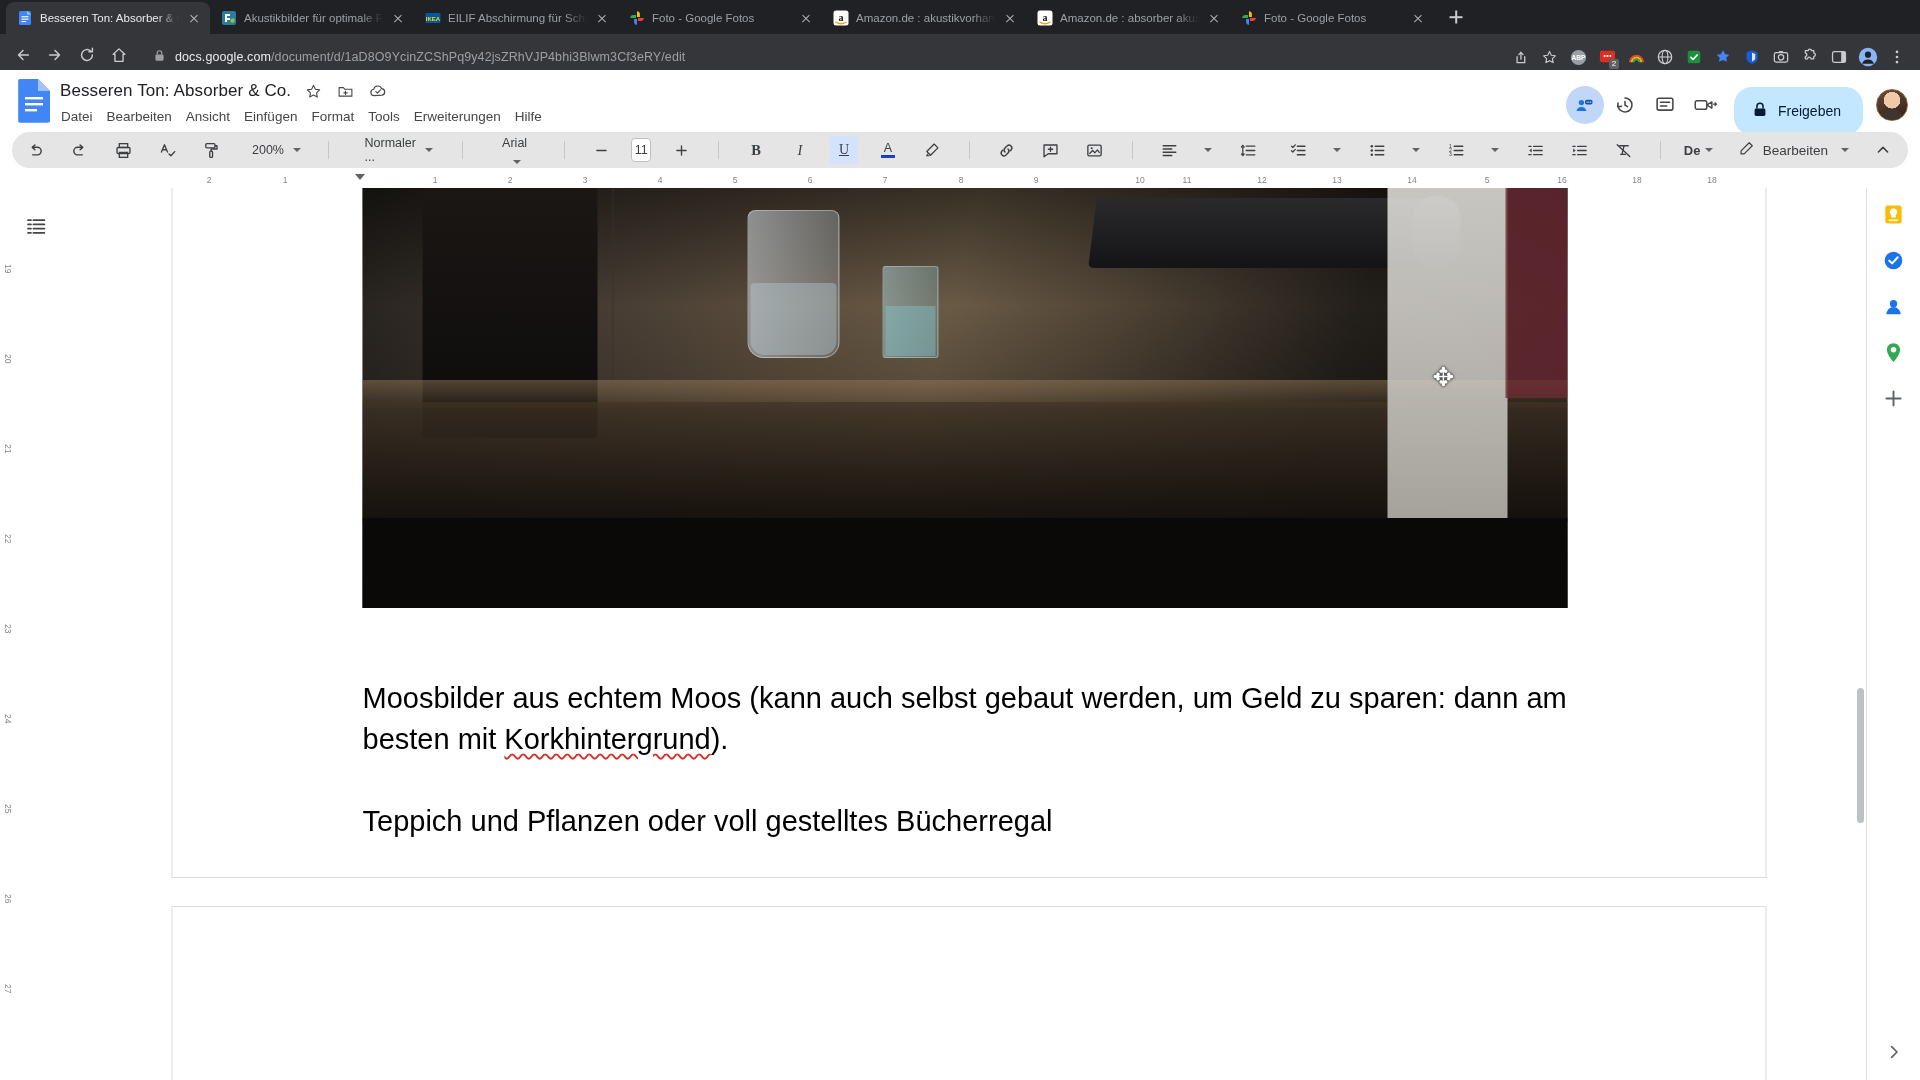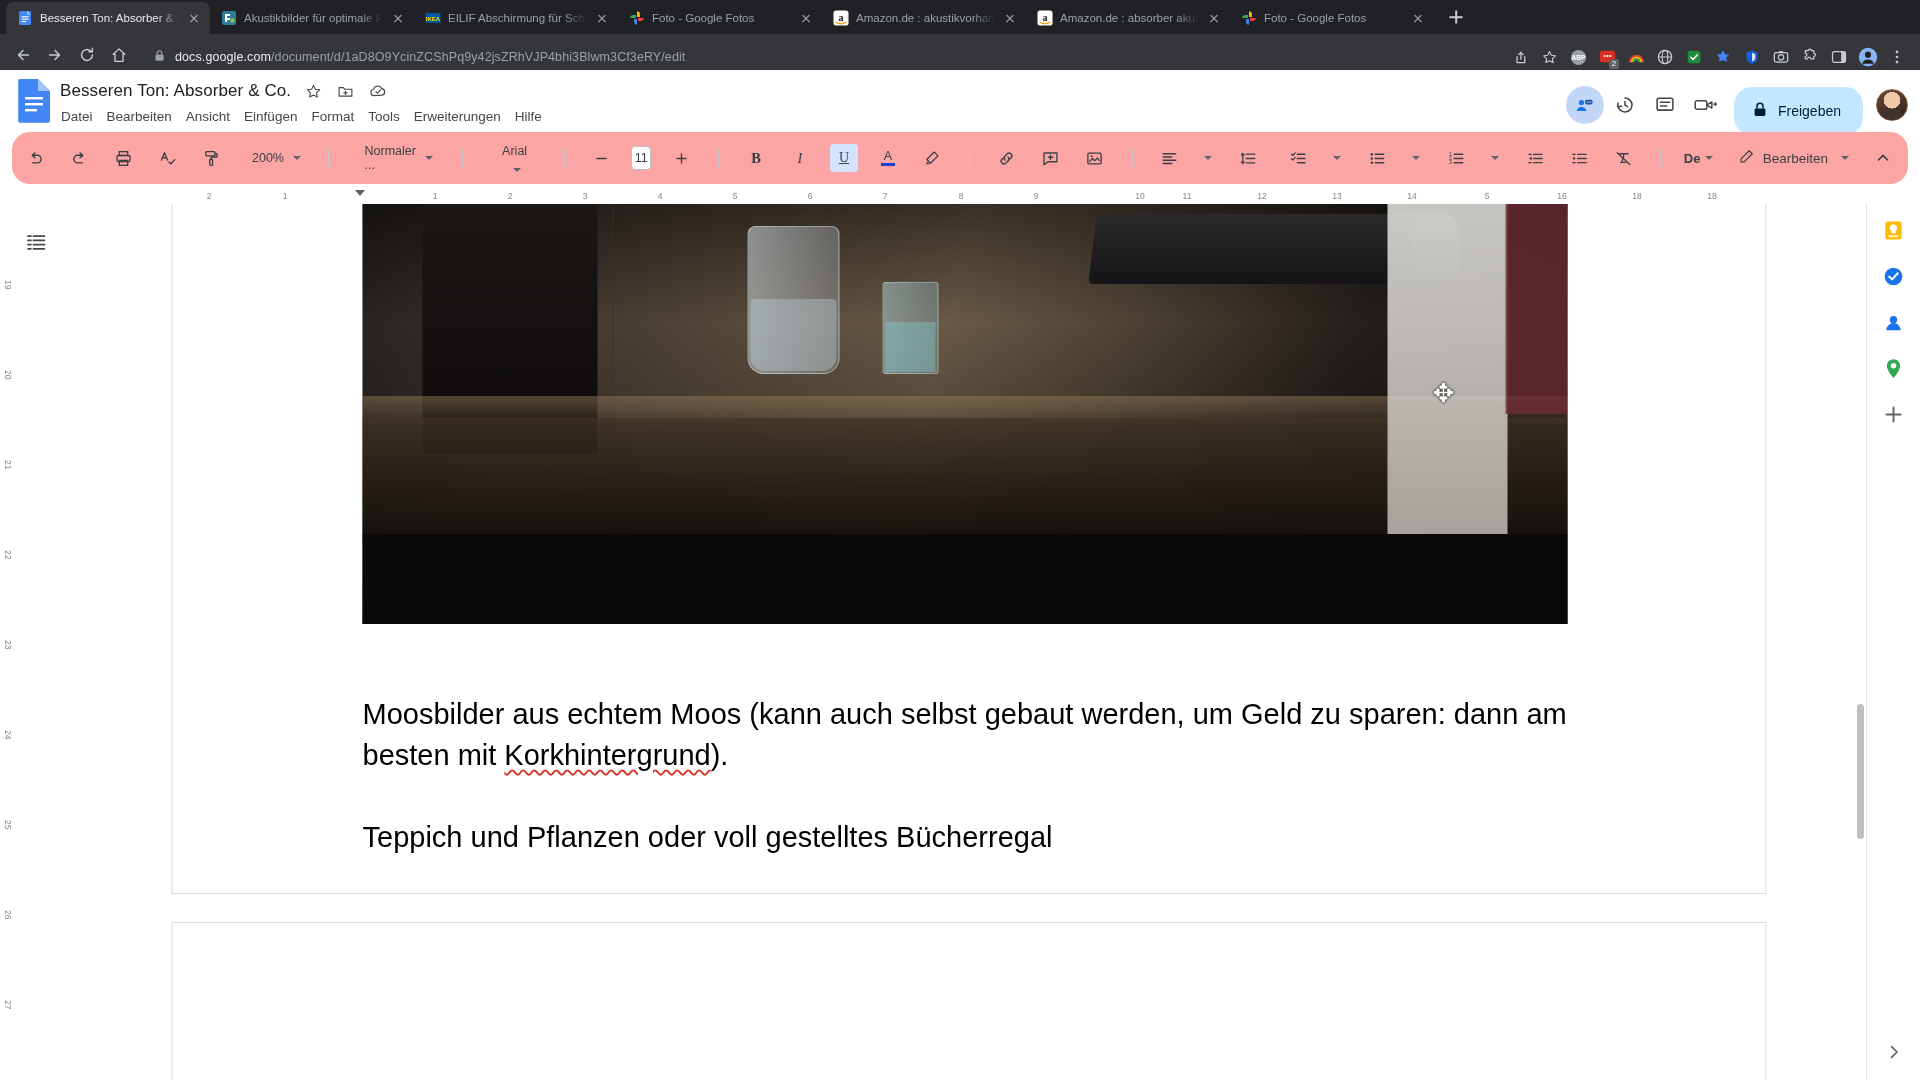--- a/index.html
+++ b/index.html
@@ -115,21 +115,21 @@
     overflow: hidden; position: relative;
   }
   .avatar::after{
     content:""; position:absolute; left:50%; bottom:-3px; transform:translateX(-50%);
     width:24px; height:14px; border-radius:12px 12px 0 0; background:#3f3530;
   }
 
   
   .toolbar-wrap { padding: 0 12px 6px; background: #fff; flex: 0 0 40px; }
   .toolbar {
-    height: 52px; background: #fca5a5; border-radius: 18px;
+    height: 36px; background: #e5e5e5; border-radius: 18px;
     display: flex; align-items: center; padding: 0 9px; gap: 16px;
   }
   .tb { height: 28px; min-width: 28px; border-radius: 4px; display:flex; align-items:center; justify-content:center; padding: 0 3px; }
   .tb.act { background: #d3e3fd; }
   .tb-sep { width: 1px; height: 18px; background: #c7c7c7; margin: 0 7px; }
   .tb-text { font-size: 12.5px; color: #3c4043; padding: 0 4px; }
   .caret { width: 0; height: 0; border-left: 4px solid transparent; border-right: 4px solid transparent; border-top: 4px solid #5f6368; margin-left: 5px; }
   .zoom-sel { display:flex; align-items:center; height:28px; padding: 0 4px 0 7px; border-radius:4px; }
   .style-sel { display:flex; align-items:center; height:28px; padding: 0 6px 0 9px; border-radius:4px; width: 116px; justify-content:space-between;}
   .font-sel  { display:flex; align-items:center; height:28px; padding: 0 6px 0 9px; border-radius:4px; width: 86px; justify-content:space-between;flex-direction:column;}

